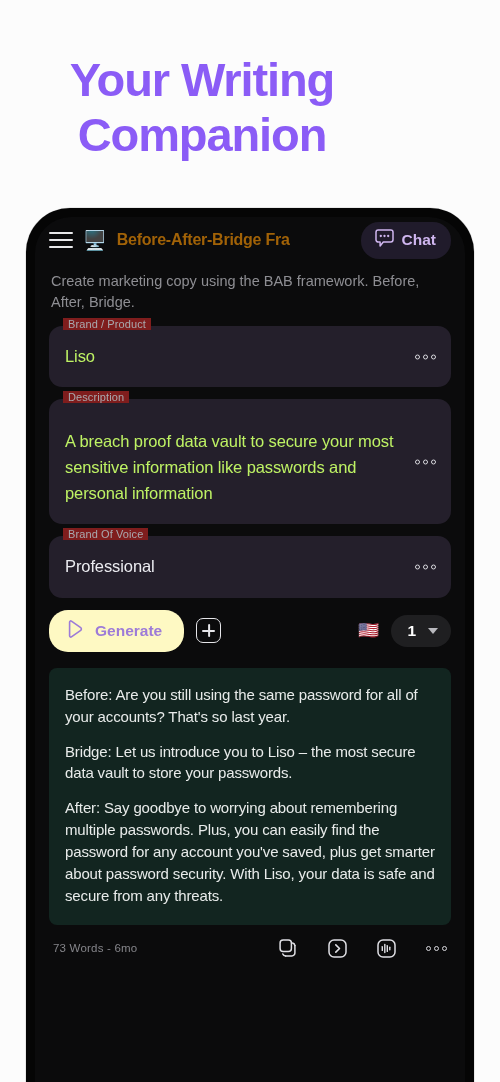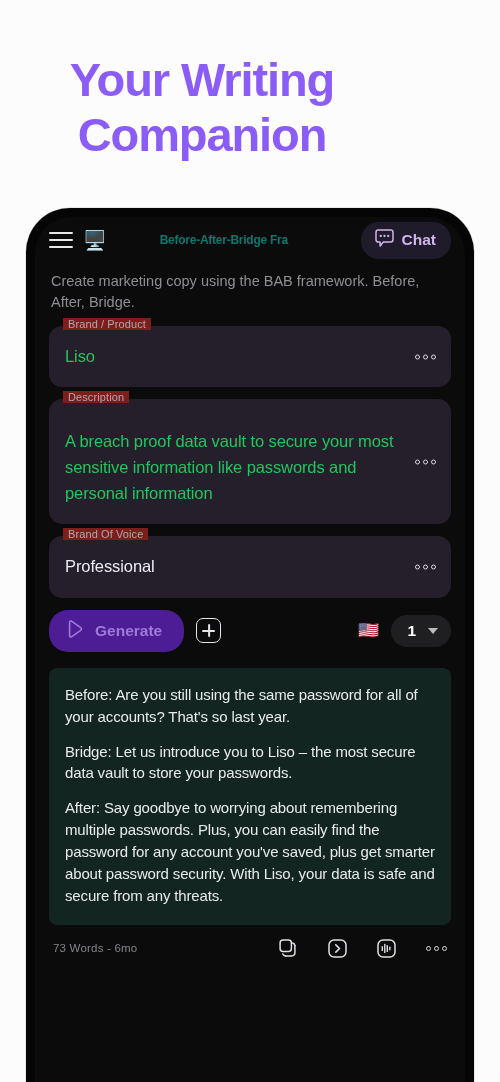--- a/index.html
+++ b/index.html
@@ -77,24 +77,23 @@
 
   
   .navbar {
     display:flex; align-items:center; gap:10px;
     padding:6px 14px 8px 14px; height:48px;
   }
   .hamburger { width:24px; display:flex; flex-direction:column; gap:5px; cursor:pointer; flex:none;}
   .hamburger i{ display:block; height:2px; background:#e9e9ea; border-radius:2px; }
   .nav-emoji{ font-size:19px; flex:none; line-height:1; filter:saturate(1.1); }
   .nav-title{
-    color:#0f766e; font-size:12px; font-weight:bold; letter-spacing:-0.25px;
+    color:#a16207; font-size:16px; font-weight:bold; letter-spacing:-0.25px;
     white-space:nowrap; overflow:hidden; flex:1; min-width:0;
     mask-image:linear-gradient(to right,#000 80%,transparent 100%);
-    margin-left:43px;
     -webkit-mask-image:linear-gradient(to right,#000 80%,transparent 100%);
   }
   .chat-pill{
     flex:none; display:flex; align-items:center; gap:7px;
     background:#201b2b; border-radius:18px;
     padding:7px 15px 7px 13px;
     cursor:pointer;
   }
   .chat-pill .lbl{ color:#cfb6ef; font-size:15.5px; font-weight:bold; }
 
@@ -117,40 +116,40 @@
     cursor:text;
   }
   .field .flabel{
     position:absolute; top:-8px; left:14px;
     background:#7f1d1d; padding:0 5px;
     color:#a9a9ae; font-size:11px; letter-spacing:0.1px;
   }
   .field .fval{
     font-size:16.5px; line-height:1.55; letter-spacing:-0.1px;
   }
-  .field.placeholder .fval{ color:#22c55e; }
+  .field.placeholder .fval{ color:#bef264; }
   .field.filled .fval{ color:#ebebf0; }
   .field.multi{ align-items:flex-start; padding-top:30px; padding-bottom:18px; }
   .dots3{
     position:absolute; right:15px; top:50%; transform:translateY(-50%);
     display:flex; gap:3px; cursor:pointer;
   }
   .dots3 i{
     width:5px;height:5px;border-radius:50%;
     border:1.4px solid #d8d8dd; box-sizing:border-box; display:block;
   }
 
   
   .actionrow{
     display:flex; align-items:center; gap:12px;
     margin:8px 0 16px 0;
   }
   .gen-btn{
     display:flex; align-items:center; gap:10px;
-    background:#4c1d95; border-radius:19px;
+    background:#fef9c3; border-radius:19px;
     padding:9px 22px 9px 16px; cursor:pointer;
   }
   .gen-btn .lbl{ color:#9d7bd8; font-size:15.5px; font-weight:bold; }
   .plus-btn{
     width:25px;height:25px;border:1.7px solid #e6e6ea;border-radius:7px;
     position:relative; cursor:pointer; flex:none;
   }
   .plus-btn::before,.plus-btn::after{
     content:''; position:absolute; background:#e6e6ea; border-radius:1px;
   }

